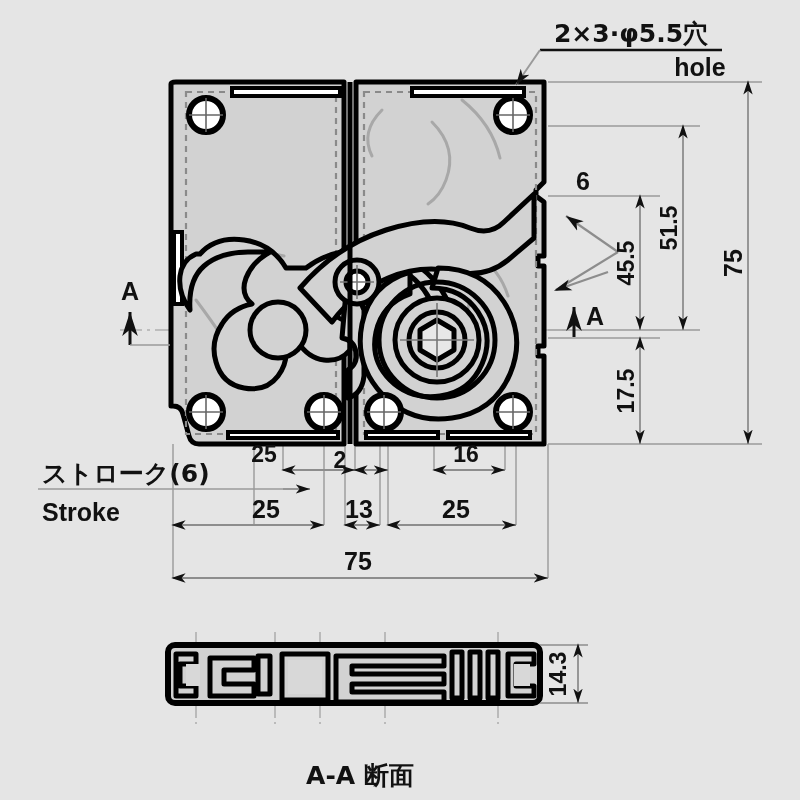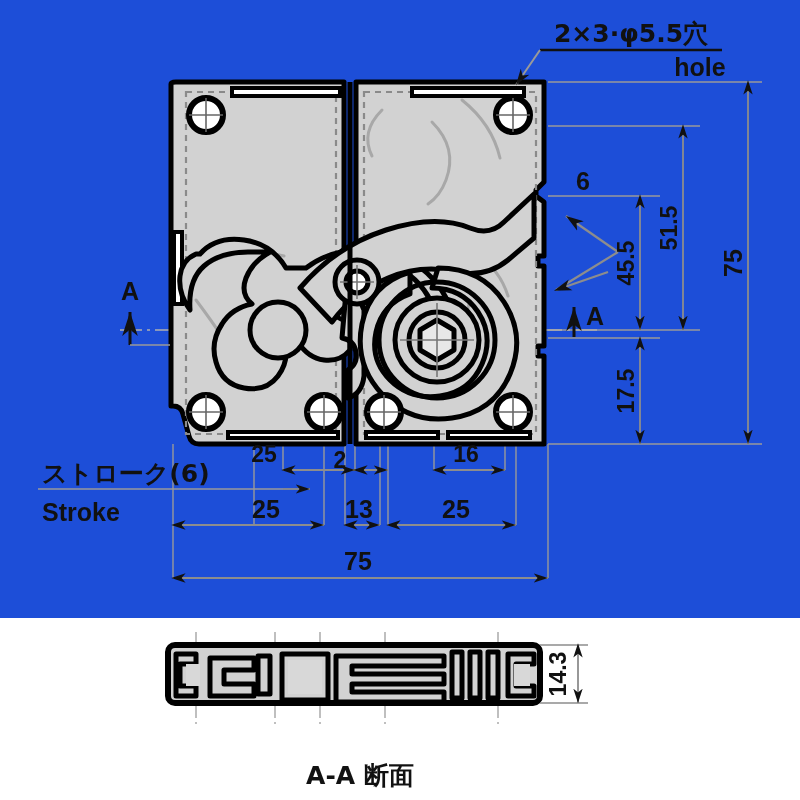--- a/index.html
+++ b/index.html
@@ -1,18 +1,18 @@
 <!DOCTYPE html>
 <html><head>
 <meta charset="utf-8">
 <style>
   html,body{margin:0;padding:0;background:#ffffff;}
   body{width:800px;height:800px;overflow:hidden;
        font-family:"Liberation Sans","DejaVu Sans",sans-serif;color:#000;}
-  #stage{position:relative;width:800px;height:618px;background:#1d4ed8;}
+  #stage{position:relative;width:800px;height:800px;background:#e5e5e5;}
   svg{display:block;}
   .lbl{font-family:"Liberation Sans","DejaVu Sans",sans-serif;font-weight:bold;fill:#111;}
   .dimtxt{font-size:23px;}
   .bigtxt{font-size:25px;}
   .jp{font-family:"DejaVu Sans",sans-serif;font-weight:bold;}
 </style>
 </head>
 <body>
 
 <div id="stage">

